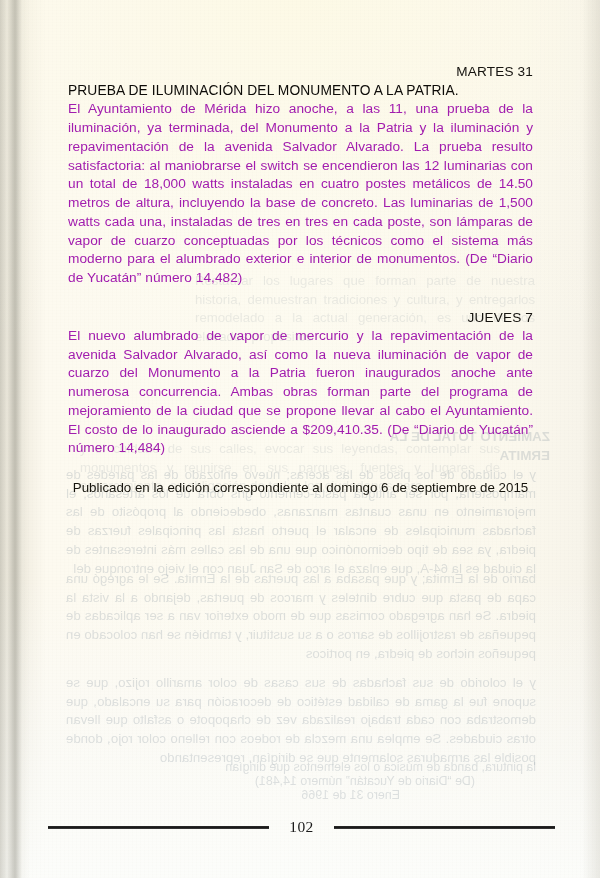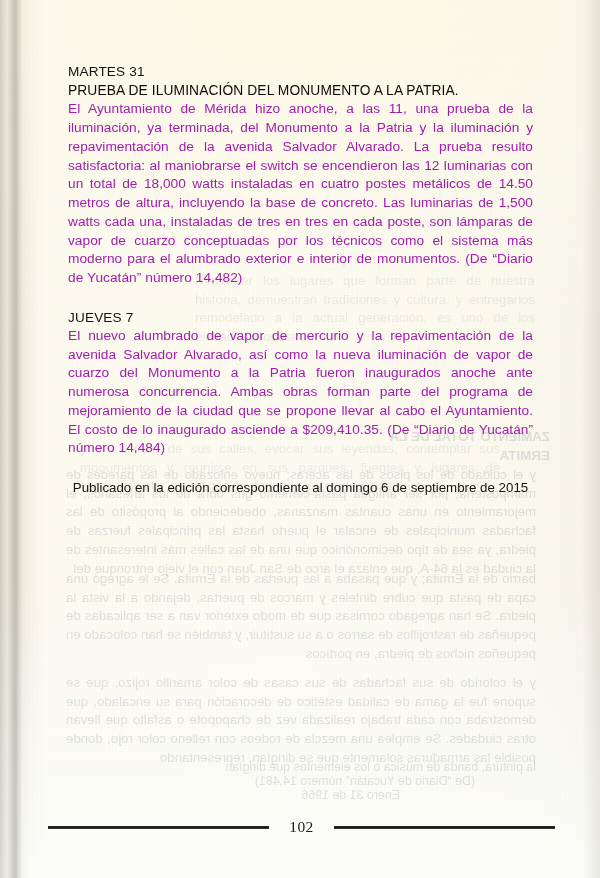--- a/index.html
+++ b/index.html
@@ -126,20 +126,21 @@
     width: 465px;
     color: #14120f;
   }
   .entry { margin: 0 0 0 0; }
   .entry-date {
     font-size: 13.6px;
     line-height: 19px;
     letter-spacing: 0.15px;
     margin: 0;
     color: #15130f;
+    text-align: right;
   }
   .entry-title {
     font-size: 13.8px;
     font-weight: normal;
     line-height: 19.4px;
     letter-spacing: 0.1px;
     margin: 0;
     color: #0d0b08;
   }
   .entry-body {

